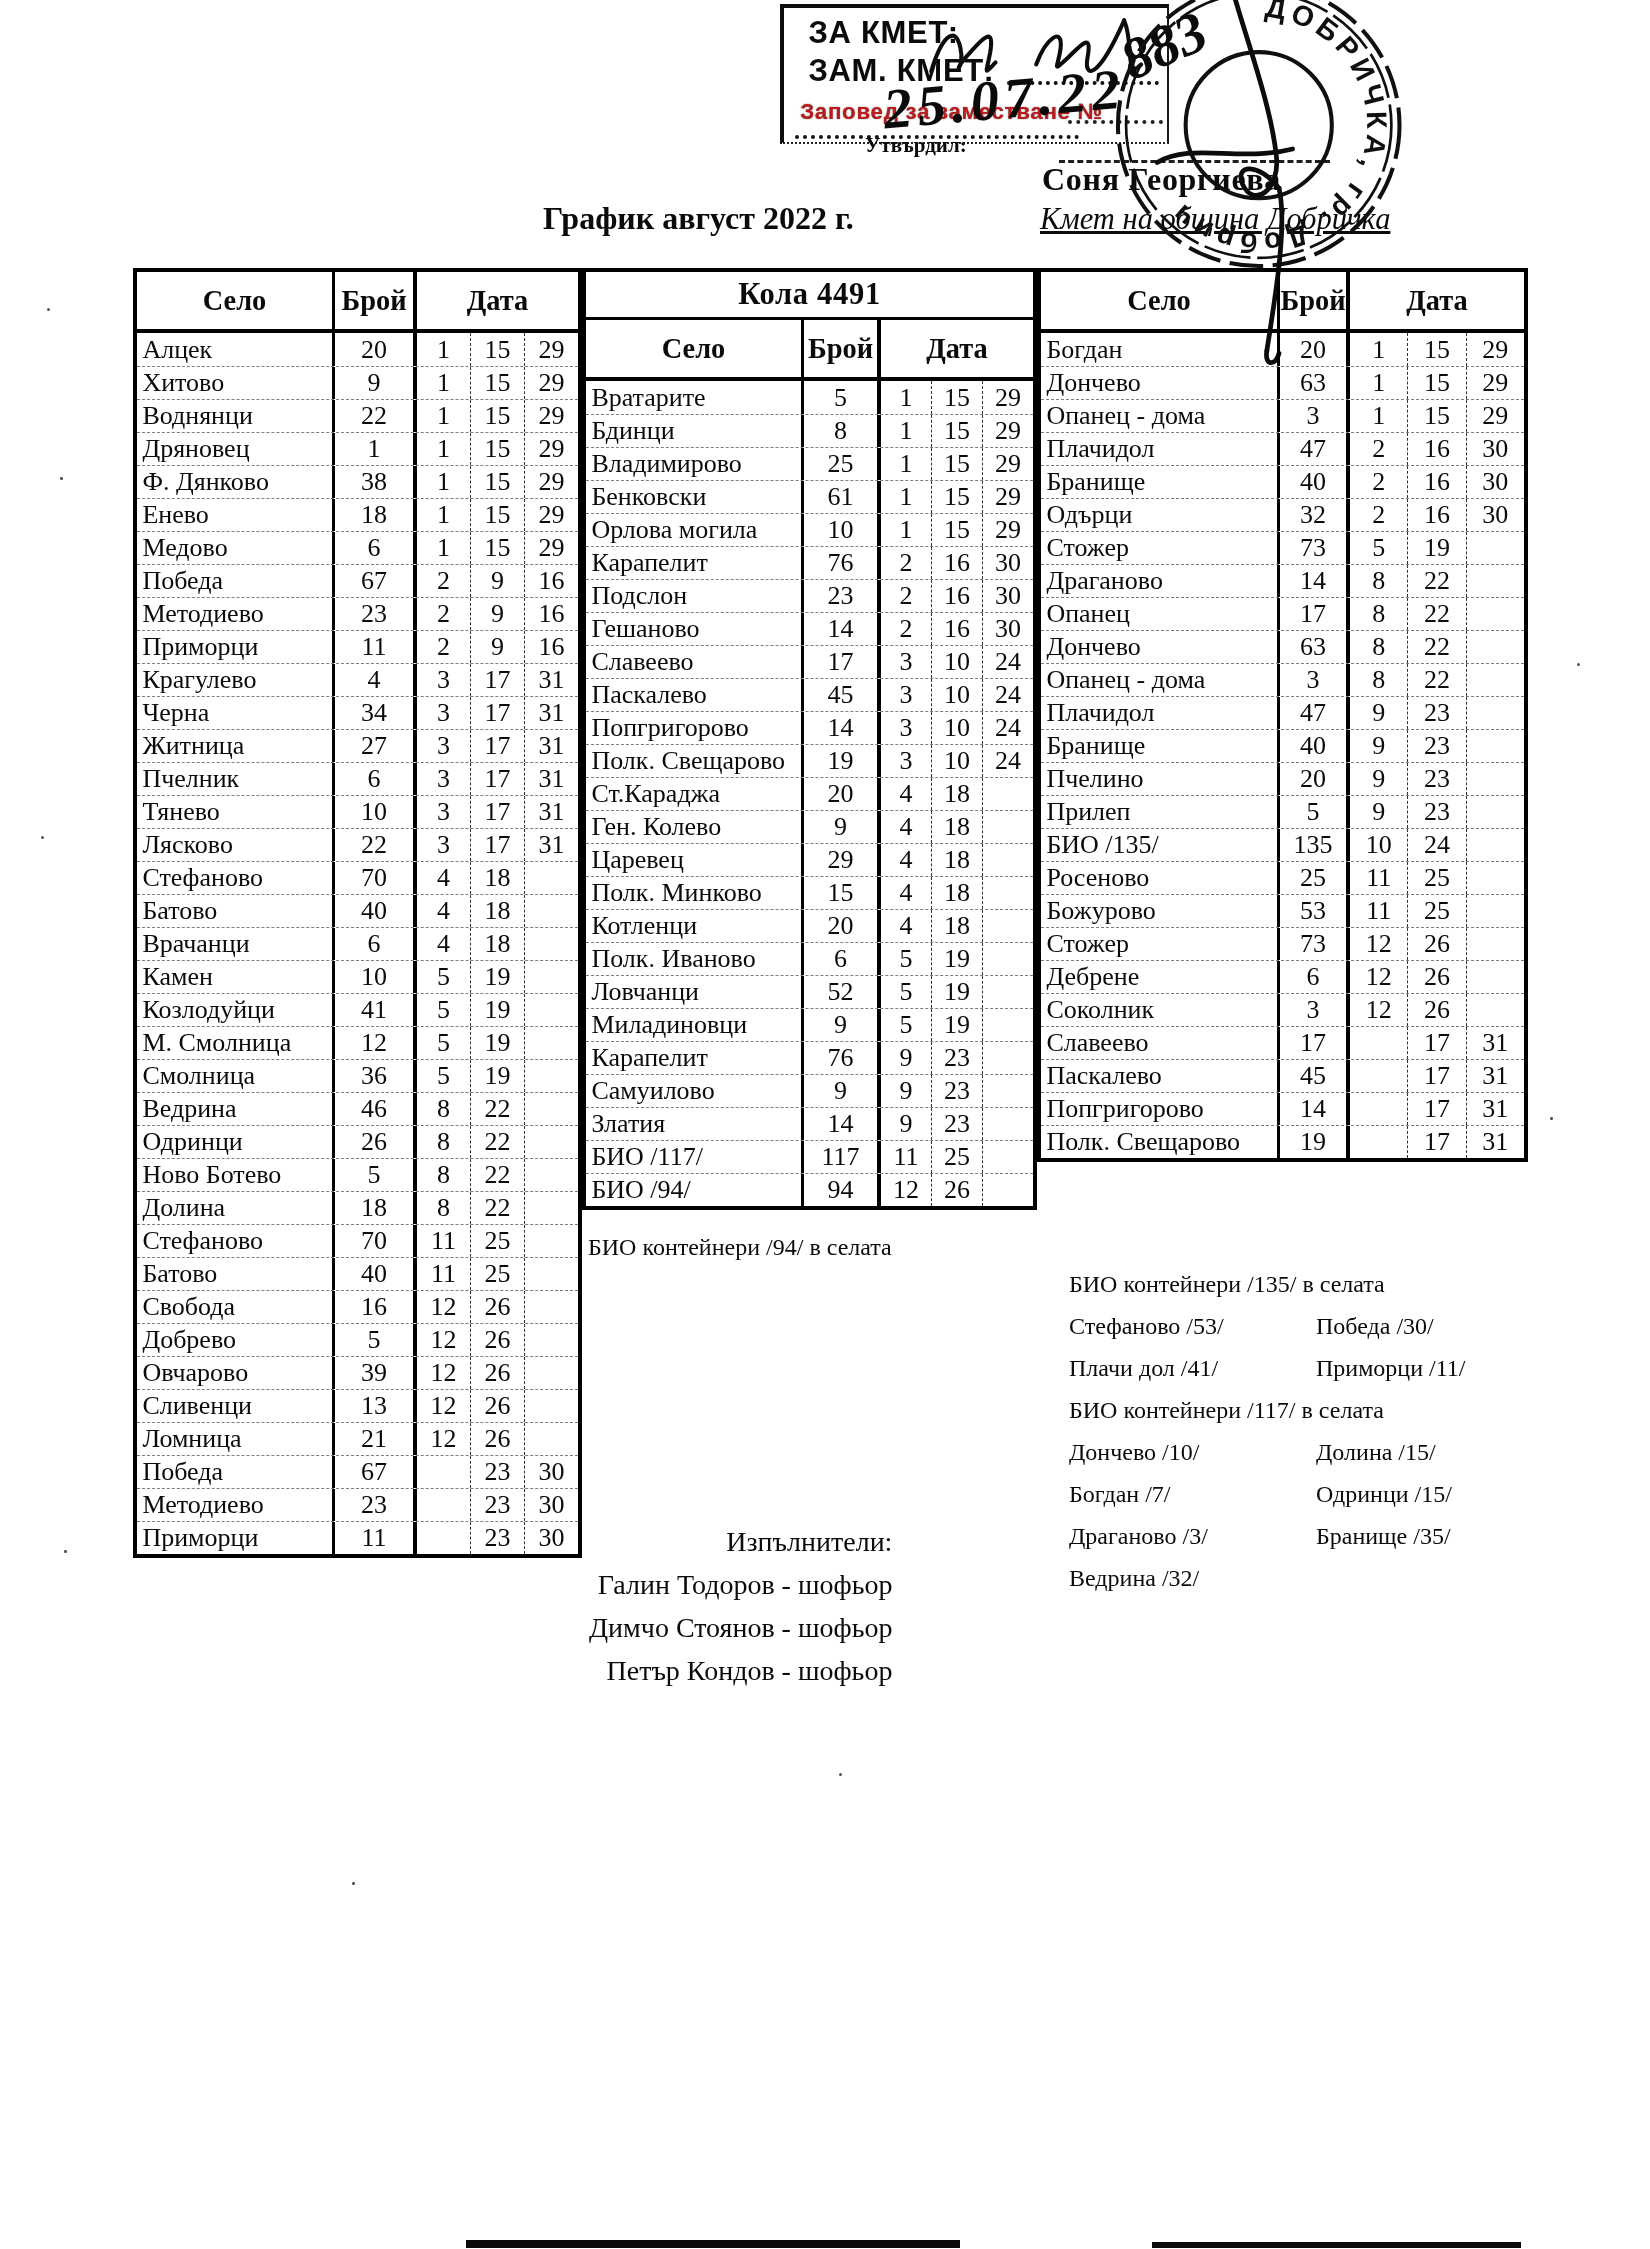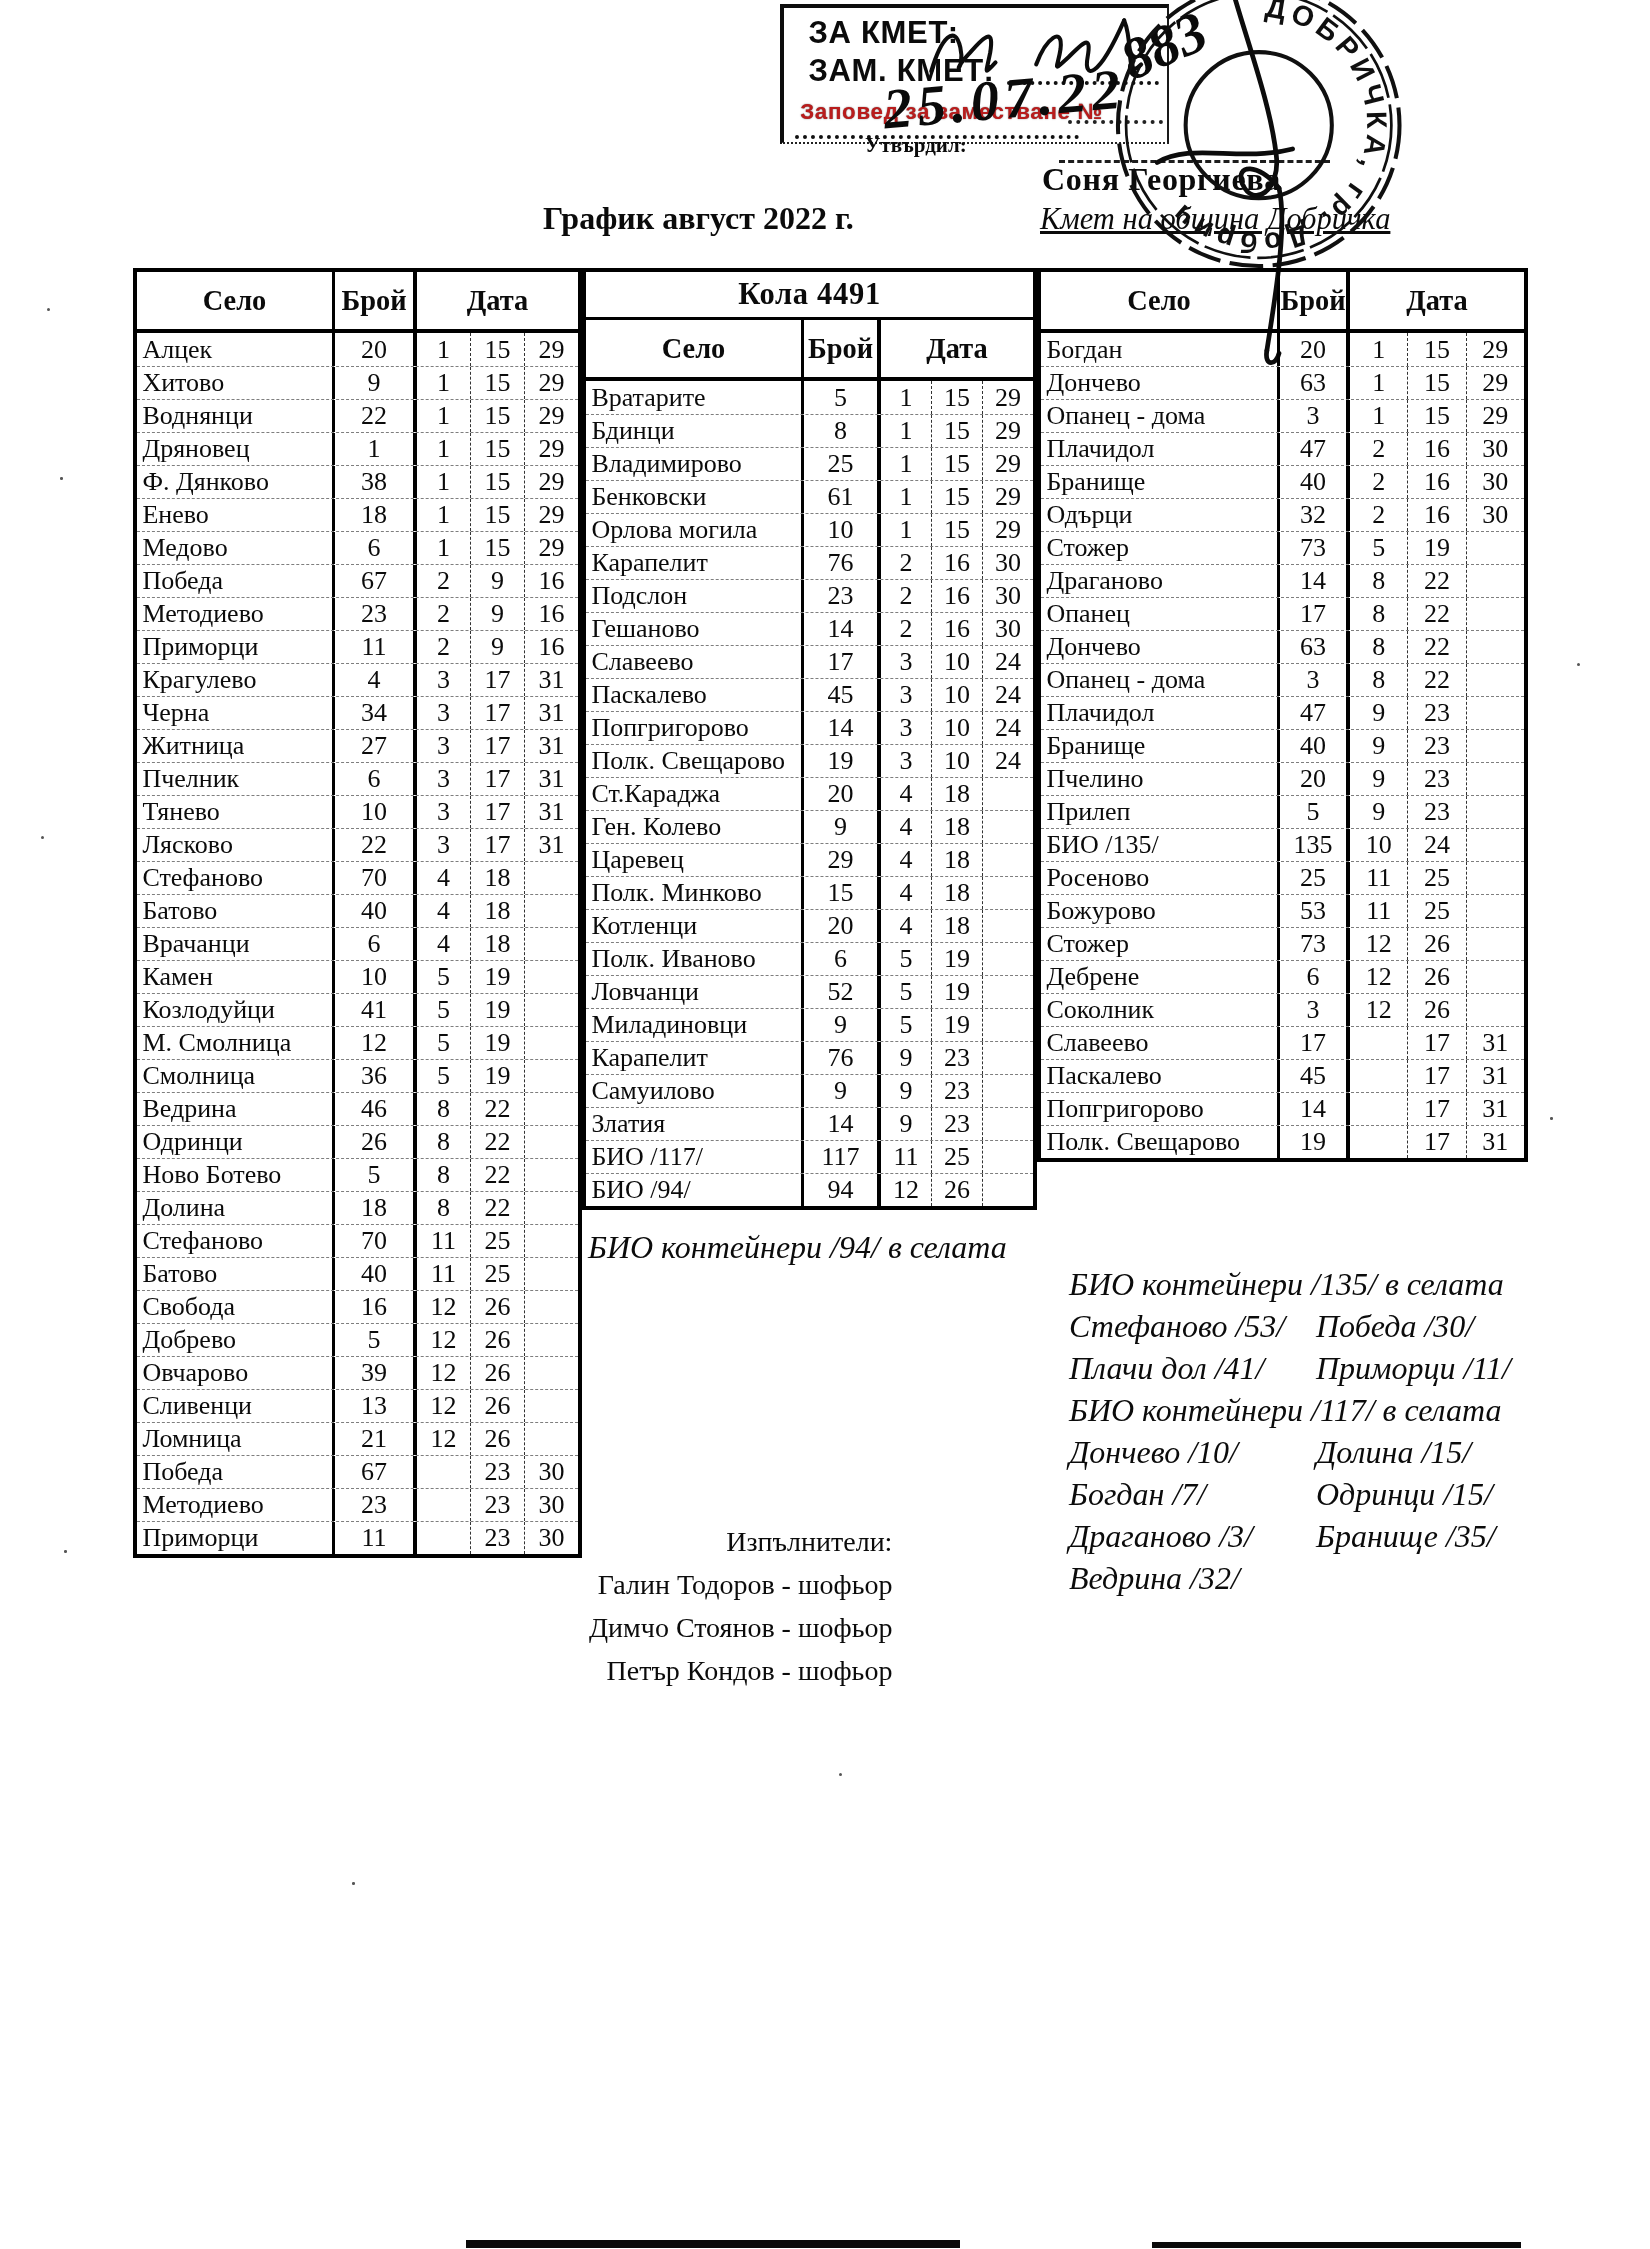--- a/index.html
+++ b/index.html
@@ -45,21 +45,21 @@
   .cn{width:var(--wc);border-left:3.4px solid #000;justify-content:center;}
   .cd{flex:1;justify-content:center;}
   .cd1{border-left:4.1px solid #000;}
   .cd2,.cd3{border-left:1.4px dashed #333;}
 
   #tbl0{left:133px;width:449px;--wv:195px;--wc:81px;}
   #tbl1{left:582px;width:455px;--wv:215px;--wc:76px;}
   #tbl2{left:1037px;width:491px;--wv:236px;--wc:69px;}
 
   
-  .note{font-size:32px;line-height:42px;font-style:italic;}
+  .note{font-size:24px;line-height:42px;}
   .note-mid{left:588px;top:1226px;width:447px;}
   .note-right{left:1069px;top:1263px;width:460px;}
   .note .two-col{display:flex;}
   .note .two-col .k1{width:247px;}
   .executors{left:589px;top:1520px;font-size:28px;line-height:43px;text-align:right;}
 
   
   .seal-svg{left:1076px;top:-61px;}
   .sig-svg{left:745px;top:0px;}
 

